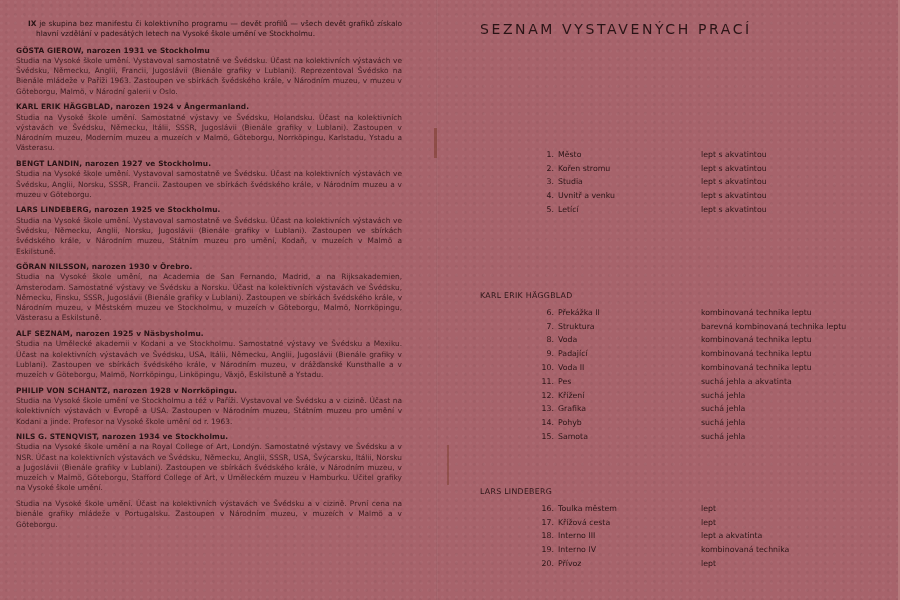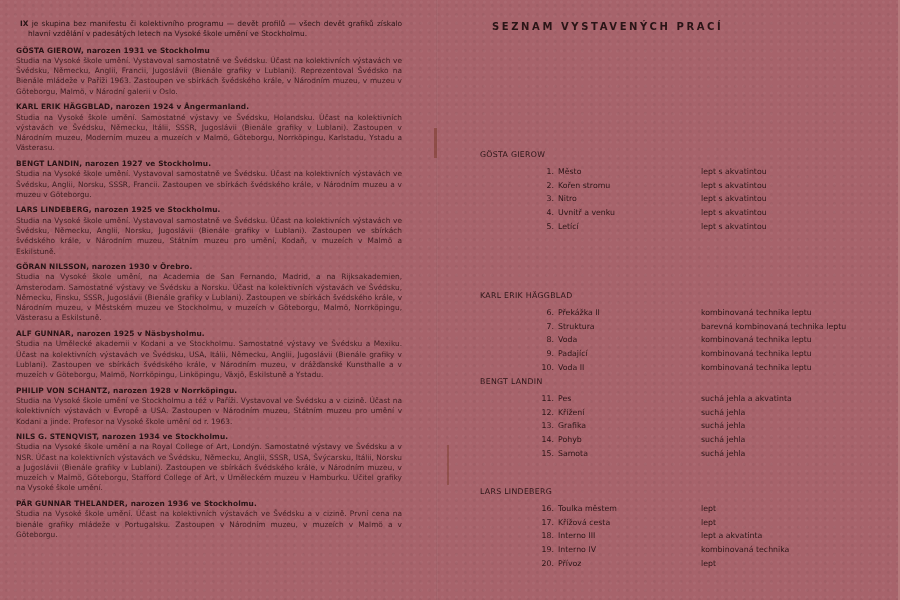--- a/index.html
+++ b/index.html
@@ -23,33 +23,33 @@
     background: linear-gradient(to right, rgba(0,0,0,0.06), rgba(255,255,255,0.06));
   }
   .stain1 { position: absolute; left: 434px; top: 128px; width: 3px; height: 30px; background: #7a3b2a; opacity: .55; }
   .stain2 { position: absolute; left: 447px; top: 445px; width: 2px; height: 40px; background: #7a3b2a; opacity: .45; }
   .edge-right { position: absolute; right: 0; top: 0; width: 2px; height: 600px; background: #b57a7c; }
 
   .left-page {
     position: absolute; left: 16px; top: 19px; width: 386px;
     font-size: 7.4px; line-height: 10.3px;
   }
-  .intro { text-indent: -8px; padding-left: 8px; margin: 0 0 6px 4px; text-align: justify; }
+  .intro { text-indent: -8px; padding-left: 8px; margin: 0 0 6px 12px; text-align: justify; }
   .intro b { font-weight: bold; }
   .bio { margin: 0 0 5.2px 0; }
   .bio-head { font-weight: bold; letter-spacing: 0.1px; }
   .bio-name { font-weight: bold; margin-top: 33px; }
   .bio-text { text-align: justify; color: #3a1c1f; }
 
   .right-page {
     position: absolute; left: 480px; top: 0; width: 400px;
   }
   .list-title {
-    position: absolute; left: 12px; top: 21px;
-    font-size: 10px; font-weight: bold; letter-spacing: 2.6px;
+    position: absolute; left: 0; top: 21px;
+    font-size: 14px; font-weight: normal; letter-spacing: 2.6px;
   }
   .artist-group { position: absolute; left: 0; width: 400px; }
   .artist-name { font-size: 7.8px; letter-spacing: 0.3px; margin-bottom: 8px; }
   .work-row { position: relative; height: 13.7px; font-size: 7.8px; }
   .work-num { position: absolute; left: 54px; width: 20px; text-align: right; }
   .work-title { position: absolute; left: 78px; }
   .work-tech { position: absolute; left: 221px; white-space: nowrap; }
 </style>
 </head>
 <body>
@@ -77,55 +77,53 @@
     </div>
     <div class="bio">
       <div class="bio-head"><span class="bio-name">LARS LINDEBERG,</span><span> narozen 1925 ve Stockholmu.</span></div>
       <div class="bio-text">Studia na Vysoké škole umění. Vystavoval samostatně ve Švédsku. Účast na kolektivních výstavách ve Švédsku, Německu, Anglii, Norsku, Jugoslávii (Bienále grafiky v Lublani). Zastoupen ve sbírkách švédského krále, v Národním muzeu, Státním muzeu pro umění, Kodaň, v muzeích v Malmö a Eskilstuně.</div>
     </div>
     <div class="bio">
       <div class="bio-head"><span class="bio-name">GÖRAN NILSSON,</span><span> narozen 1930 v Örebro.</span></div>
       <div class="bio-text">Studia na Vysoké škole umění, na Academia de San Fernando, Madrid, a na Rijksakademien, Amsterodam. Samostatné výstavy ve Švédsku a Norsku. Účast na kolektivních výstavách ve Švédsku, Německu, Finsku, SSSR, Jugoslávii (Bienále grafiky v Lublani). Zastoupen ve sbírkách švédského krále, v Národním muzeu, v Městském muzeu ve Stockholmu, v muzeích v Göteborgu, Malmö, Norrköpingu, Västerasu a Eskilstuně.</div>
     </div>
     <div class="bio">
-      <div class="bio-head"><span class="bio-name">ALF GUNNAR,</span><span> narozen 1925 v Näsbysholmu.</span></div>
+      <div class="bio-head"><span class="bio-name">ALF SEZNAM,</span><span> narozen 1925 v Näsbysholmu.</span></div>
       <div class="bio-text">Studia na Umělecké akademii v Kodani a ve Stockholmu. Samostatné výstavy ve Švédsku a Mexiku. Účast na kolektivních výstavách ve Švédsku, USA, Itálii, Německu, Anglii, Jugoslávii (Bienále grafiky v Lublani). Zastoupen ve sbírkách švédského krále, v Národním muzeu, v drážďanské Kunsthalle a v muzeích v Göteborgu, Malmö, Norrköpingu, Linköpingu, Växjö, Eskilstuně a Ystadu.</div>
     </div>
     <div class="bio">
       <div class="bio-head"><span class="bio-name">PHILIP VON SCHANTZ,</span><span> narozen 1928 v Norrköpingu.</span></div>
       <div class="bio-text">Studia na Vysoké škole umění ve Stockholmu a též v Paříži. Vystavoval ve Švédsku a v cizině. Účast na kolektivních výstavách v Evropě a USA. Zastoupen v Národním muzeu, Státním muzeu pro umění v Kodani a jinde. Profesor na Vysoké škole umění od r. 1963.</div>
     </div>
     <div class="bio">
       <div class="bio-head"><span class="bio-name">NILS G. STENQVIST,</span><span> narozen 1934 ve Stockholmu.</span></div>
       <div class="bio-text">Studia na Vysoké škole umění a na Royal College of Art, Londýn. Samostatné výstavy ve Švédsku a v NSR. Účast na kolektivních výstavách ve Švédsku, Německu, Anglii, SSSR, USA, Švýcarsku, Itálii, Norsku a Jugoslávii (Bienále grafiky v Lublani). Zastoupen ve sbírkách švédského krále, v Národním muzeu, v muzeích v Malmö, Göteborgu, Stafford College of Art, v Uměleckém muzeu v Hamburku. Učitel grafiky na Vysoké škole umění.</div>
     </div>
     <div class="bio">
-      <div class="bio-head"><span class="bio-name">PÄR GUNNAR THELANDER,</span><span> narozen 1936 ve Stockholmu.</span></div>
       <div class="bio-text">Studia na Vysoké škole umění. Účast na kolektivních výstavách ve Švédsku a v cizině. První cena na bienále grafiky mládeže v Portugalsku. Zastoupen v Národním muzeu, v muzeích v Malmö a v Göteborgu.</div>
     </div>
   </div>
 
   <div class="right-page">
     <div class="list-title">SEZNAM VYSTAVENÝCH PRACÍ</div>
 
     <div class="artist-group" style="top:150px;">
-      <div class="artist-name">GÖSTA GIEROW</div>
       <div class="work-row">
           <span class="work-num">1.</span>
           <span class="work-title">Město</span>
           <span class="work-tech">lept s akvatintou</span>
         </div>
       <div class="work-row">
           <span class="work-num">2.</span>
           <span class="work-title">Kořen stromu</span>
           <span class="work-tech">lept s akvatintou</span>
         </div>
       <div class="work-row">
           <span class="work-num">3.</span>
-          <span class="work-title">Nitro</span>
+          <span class="work-title">Studia</span>
           <span class="work-tech">lept s akvatintou</span>
         </div>
       <div class="work-row">
           <span class="work-num">4.</span>
           <span class="work-title">Uvnitř a venku</span>
           <span class="work-tech">lept s akvatintou</span>
         </div>
       <div class="work-row">
           <span class="work-num">5.</span>
           <span class="work-title">Letící</span>
@@ -156,21 +154,20 @@
           <span class="work-tech">kombinovaná technika leptu</span>
         </div>
       <div class="work-row">
           <span class="work-num">10.</span>
           <span class="work-title">Voda II</span>
           <span class="work-tech">kombinovaná technika leptu</span>
         </div>
     </div>
 
     <div class="artist-group" style="top:377px;">
-      <div class="artist-name">BENGT LANDIN</div>
       <div class="work-row">
           <span class="work-num">11.</span>
           <span class="work-title">Pes</span>
           <span class="work-tech">suchá jehla a akvatinta</span>
         </div>
       <div class="work-row">
           <span class="work-num">12.</span>
           <span class="work-title">Křížení</span>
           <span class="work-tech">suchá jehla</span>
         </div>

